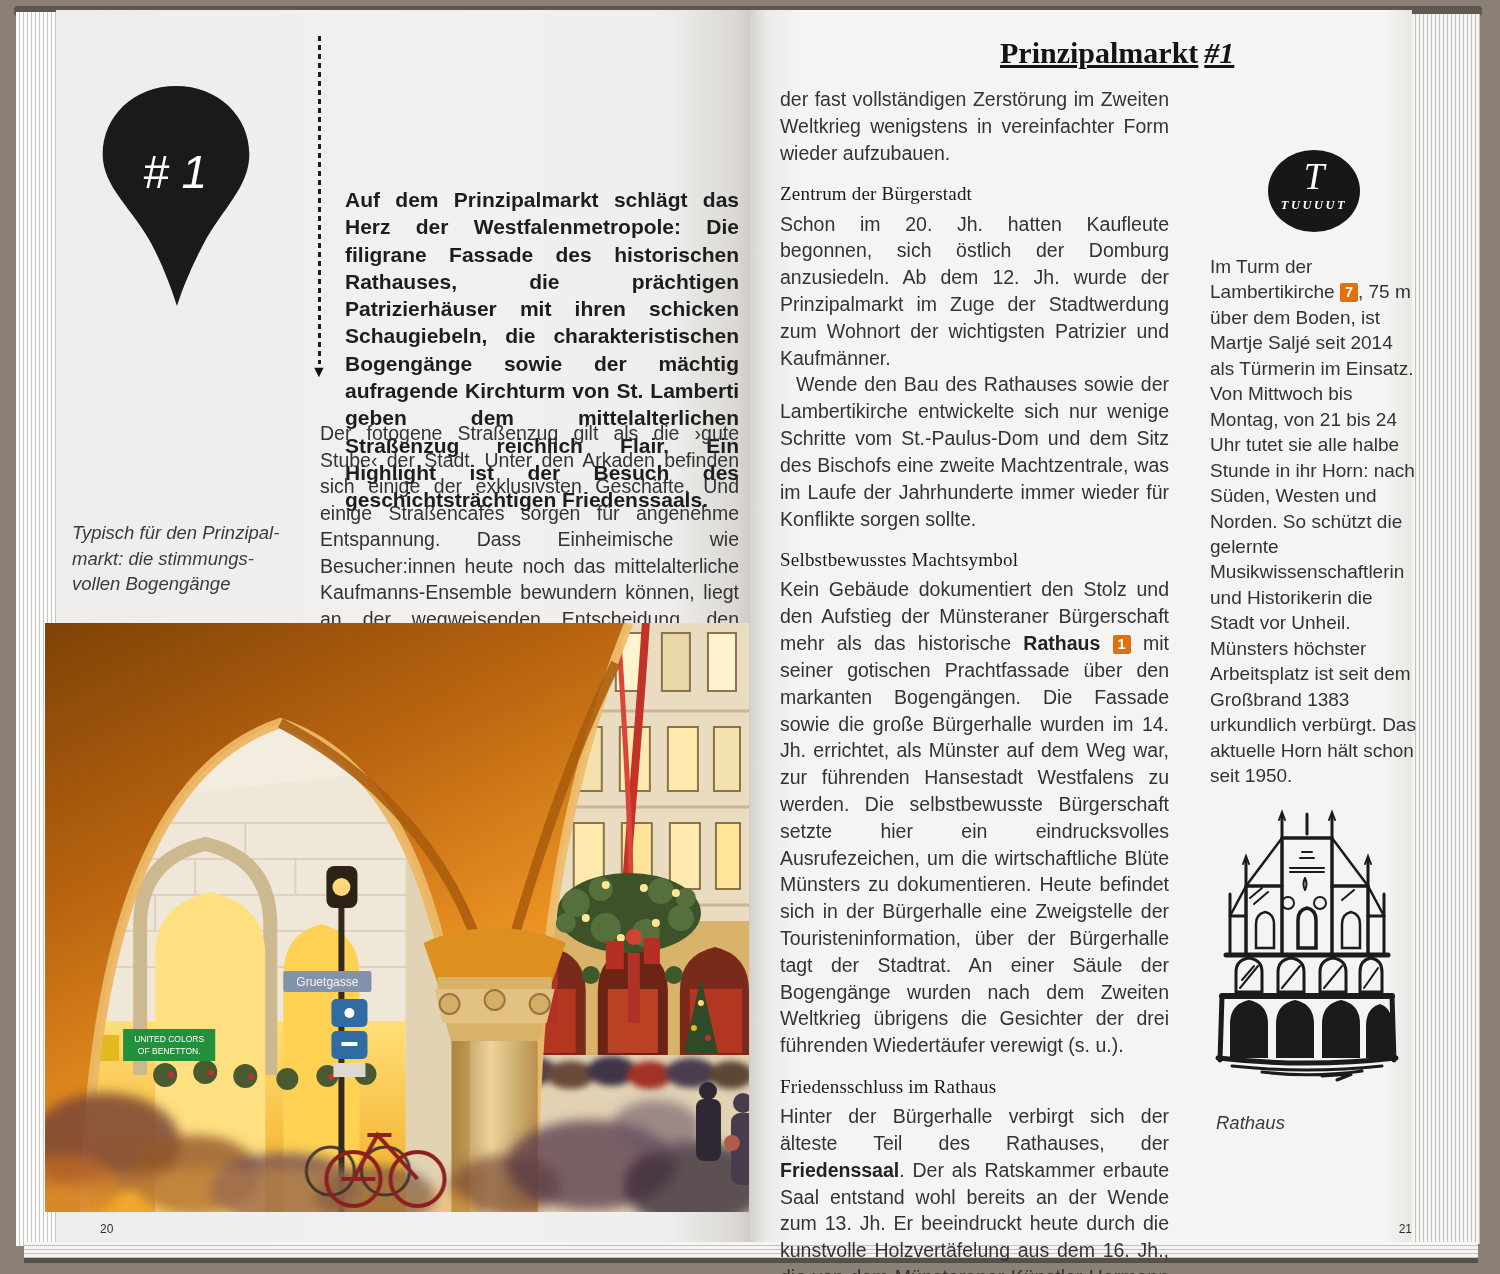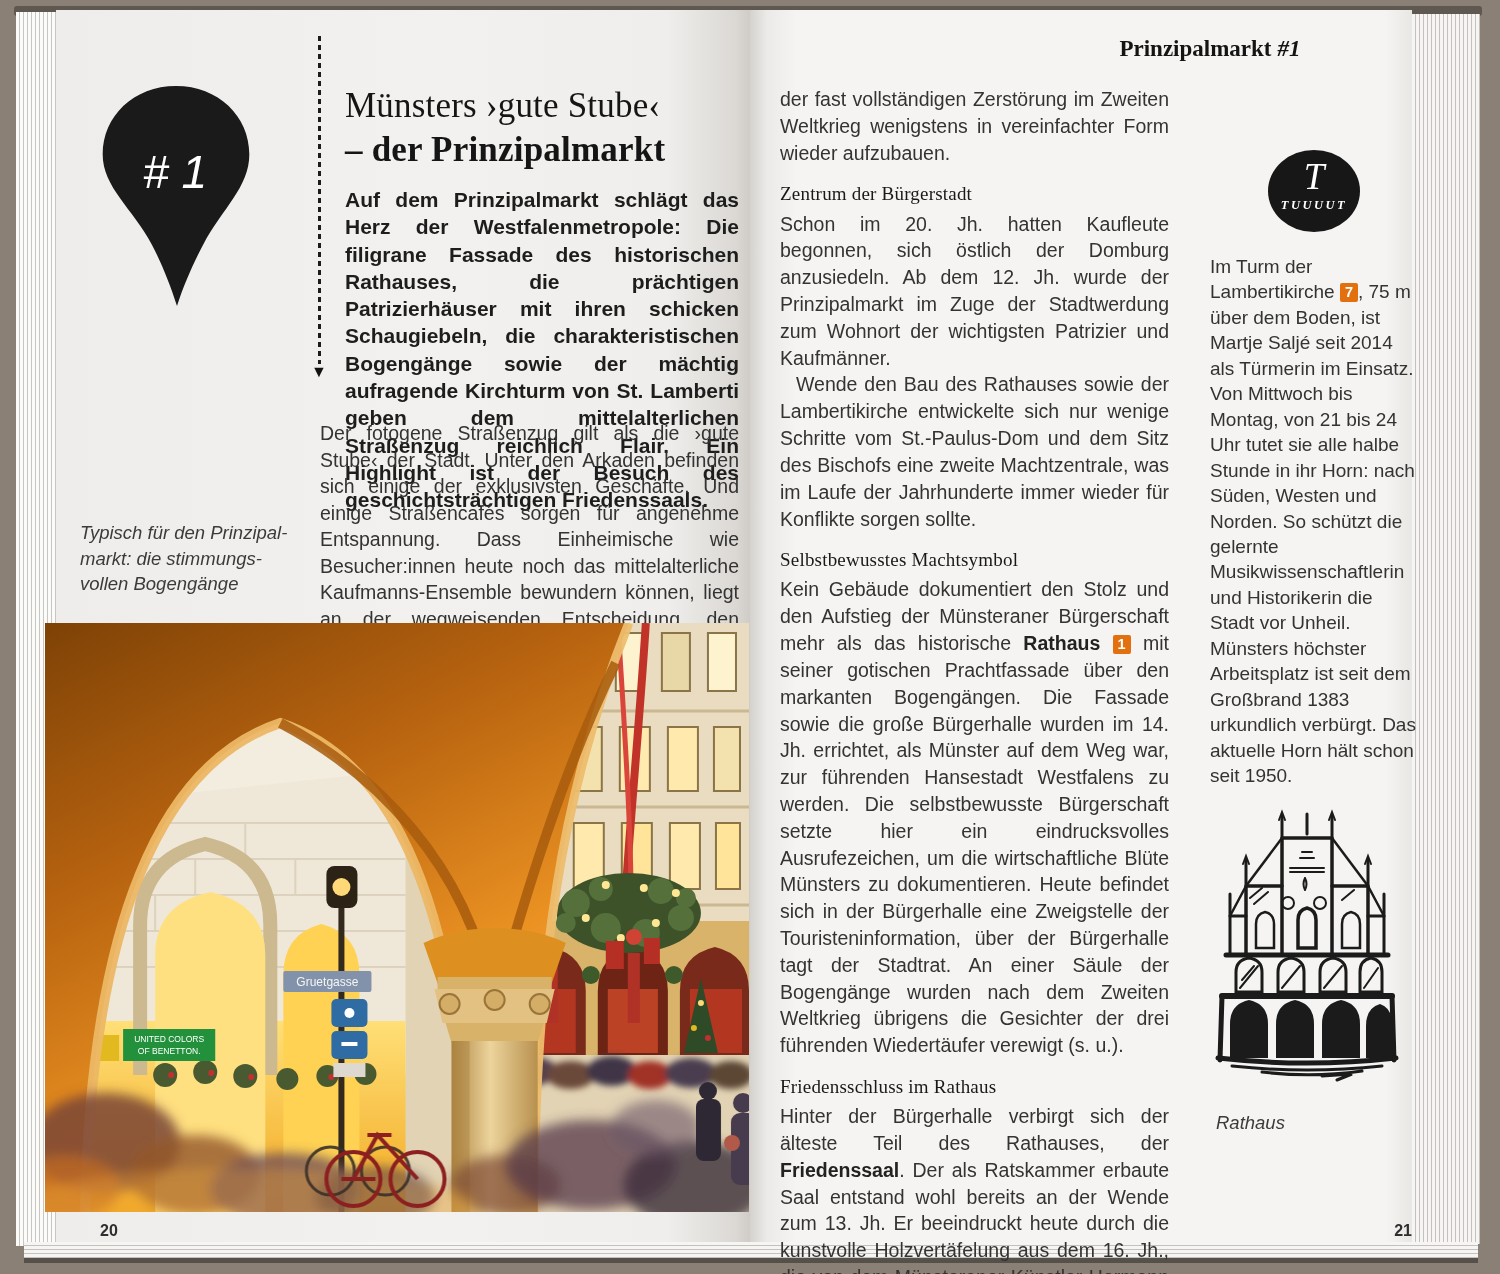--- a/index.html
+++ b/index.html
@@ -22,29 +22,29 @@
   .dash-line{position:absolute;left:318px;top:36px;width:3px;height:328px;
      background:repeating-linear-gradient(180deg,#1c1c1c 0 5px,transparent 5px 9px);}
   .dash-arrow{position:absolute;left:311px;top:364px;font-size:16px;color:#111;line-height:1;}
   .title{position:absolute;left:345px;top:84px;width:400px;font-family:"Liberation Serif",serif;
      font-size:35px;line-height:1.27;color:#151515;letter-spacing:.2px;}
   .title .t2{font-weight:bold;}
   .intro{position:absolute;left:345px;top:186px;width:394px;font-weight:bold;font-size:21px;
      line-height:1.3;text-align:justify;color:#1d1d1d;}
   .lbody{position:absolute;left:320px;top:420px;width:419px;font-size:19.5px;line-height:1.36;
      text-align:justify;color:#333;}
-  .caption-left{position:absolute;left:80px;top:520px;width:250px;font-style:italic;font-size:18.5px;
+  .caption-left{position:absolute;left:72px;top:520px;width:250px;font-style:italic;font-size:18.5px;
      line-height:1.38;color:#3b3b3b;white-space:pre-line;}
   .photo{position:absolute;left:45px;top:623px;width:704px;height:589px;overflow:hidden;}
-  .pagenum{position:absolute;font-size:16px;color:#2e2e2e;font-weight:bold;}
+  .pagenum{position:absolute;font-size:12px;color:#2e2e2e;}
   .pn-left{left:100px;top:1222px;}
   .pn-right{left:1330px;top:1222px;width:82px;text-align:right;}
   
-  .rp-header{position:absolute;left:1000px;top:36px;width:420px;text-align:center;
-     font-family:"Liberation Serif",serif;font-weight:bold;font-size:23px;color:#141414;}
+  .rp-header{position:absolute;left:1000px;top:36px;width:420px;text-align:left;
+     font-family:"Liberation Serif",serif;font-weight:bold;font-size:30px;color:#141414;text-decoration:underline;}
   .rp-header .tag{font-style:italic;font-weight:bold;padding-left:6px;}
   .maincol{position:absolute;left:780px;top:86px;width:389px;font-size:19.5px;line-height:1.375;
      text-align:justify;color:#333;}
   .maincol p{margin:0;}
   .maincol p.ind{text-indent:16px;}
   .maincol h3{margin:15px 0 3px 0;font-family:"Liberation Serif",serif;font-weight:normal;
      font-size:19px;color:#191919;letter-spacing:.2px;}
   .b{font-weight:bold;color:#222;}
   .badge{display:inline-block;background:#e2700f;color:#fff;font-weight:bold;font-size:14.5px;
      line-height:19px;padding:0 5px;border-radius:2px;vertical-align:1.5px;}
@@ -69,24 +69,20 @@
   <div class="page-left"></div>
   <div class="page-right"></div>
 
   <svg class="pin" viewBox="0 0 150 225">
     <path d="M75 2 C117 2 148 32 148 70 C148 103 121 124 102 160 C93 177 83 199 76 221 C69 199 60 177 51 160 C32 124 2 103 2 70 C2 32 33 2 75 2 Z" fill="#1a1a1a"></path>
     <text x="74" y="104" text-anchor="middle" fill="#fff" font-size="46" font-style="italic" font-family="Liberation Serif, serif"># 1</text>
   </svg>
   <div class="dash-line"></div>
   <div class="dash-arrow">▼</div>
 
-  <div class="title">
-    <span class="t1">Münsters ›gute Stube‹</span><br>
-    <span class="t2">– der Prinzipalmarkt</span>
-  </div>
 
   <div class="intro">Auf dem Prinzipalmarkt schlägt das Herz der Westfalenmetropole: Die filigrane Fassade des historischen Rathauses, die prächtigen Patrizierhäuser mit ihren schicken Schaugiebeln, die charakteristischen Bogengänge sowie der mächtig aufragende Kirchturm von St. Lamberti geben dem mittelalterlichen Straßenzug reichlich Flair. Ein Highlight ist der Besuch des geschichtsträchtigen Friedenssaals.</div>
   <div class="lbody">Der fotogene Straßenzug gilt als die ›gute Stube‹ der Stadt. Unter den Arkaden befinden sich einige der exklusivsten Geschäfte. Und einige Straßencafés sorgen für angenehme Entspannung. Dass Einheimische wie Besucher:innen heute noch das mittelalterliche Kaufmanns-Ensemble bewundern können, liegt an der wegweisenden Entscheidung, den historischen Straßenzug nach</div>
   <div class="caption-left">Typisch für den Prinzipal-
 markt: die stimmungs-
 vollen Bogengänge</div>
 
   <svg class="photo" viewBox="0 0 703 589" preserveAspectRatio="none">
     <defs>
       <linearGradient id="vault" x1="0" y1="0" x2="0.55" y2="0.9">

